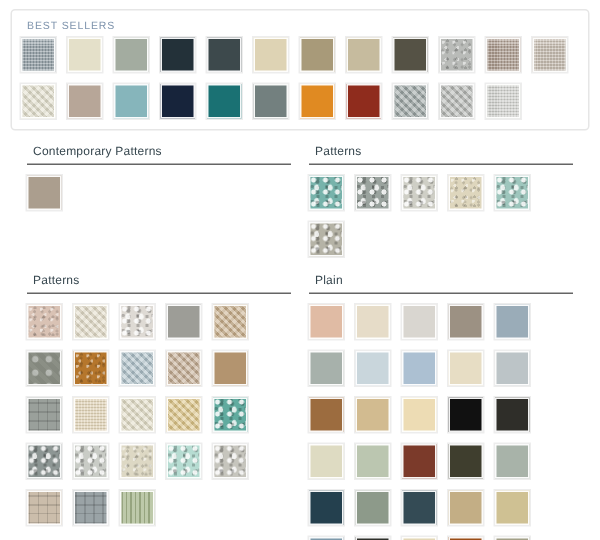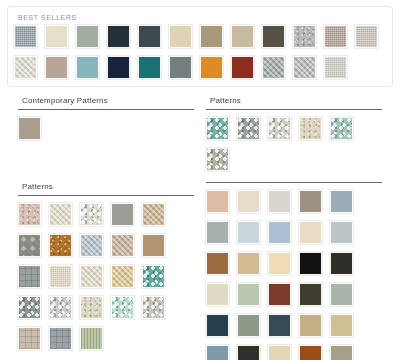--- a/index.html
+++ b/index.html
@@ -198,20 +198,21 @@
           <div class="sw tx-floral" title="#c9ccc6" style="background: rgb(201, 204, 198);"></div>
           <div class="sw tx-stone" title="#ddd8c4" style="background: rgb(221, 216, 196);"></div>
           <div class="sw tx-floral" title="#b6dcd2" style="background: rgb(182, 220, 210);"></div>
           <div class="sw tx-floral" title="#c6c5bd" style="background: rgb(198, 197, 189);"></div>
           <div class="sw tx-check" title="#cbbdab" style="background: rgb(203, 189, 171);"></div>
           <div class="sw tx-check" title="#9aa3a6" style="background: rgb(154, 163, 166);"></div>
           <div class="sw tx-grass" title="#a7b78d" style="background: rgb(167, 183, 141);"></div>
         </div>
     </div>
     <div class="col">
+      <div class="sec-title">Plain</div>
       <div class="sec-rule"></div>
       <div class="grid" id="sec-3">
           <div class="sw tx-plain" title="#e0bba4" style="background: rgb(224, 187, 164);"></div>
           <div class="sw tx-plain" title="#e6dcc8" style="background: rgb(230, 220, 200);"></div>
           <div class="sw tx-plain" title="#d9d6d0" style="background: rgb(217, 214, 208);"></div>
           <div class="sw tx-plain" title="#9c9183" style="background: rgb(156, 145, 131);"></div>
           <div class="sw tx-plain" title="#9aacb8" style="background: rgb(154, 172, 184);"></div>
           <div class="sw tx-plain" title="#a7b1ab" style="background: rgb(167, 177, 171);"></div>
           <div class="sw tx-plain" title="#c9d6dc" style="background: rgb(201, 214, 220);"></div>
           <div class="sw tx-plain" title="#acc0d2" style="background: rgb(172, 192, 210);"></div>

